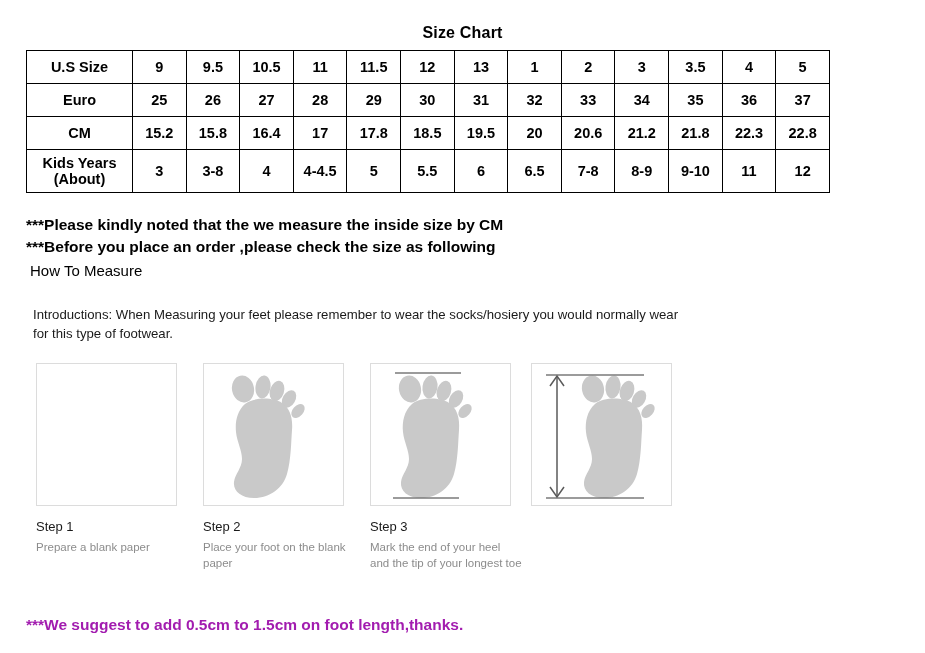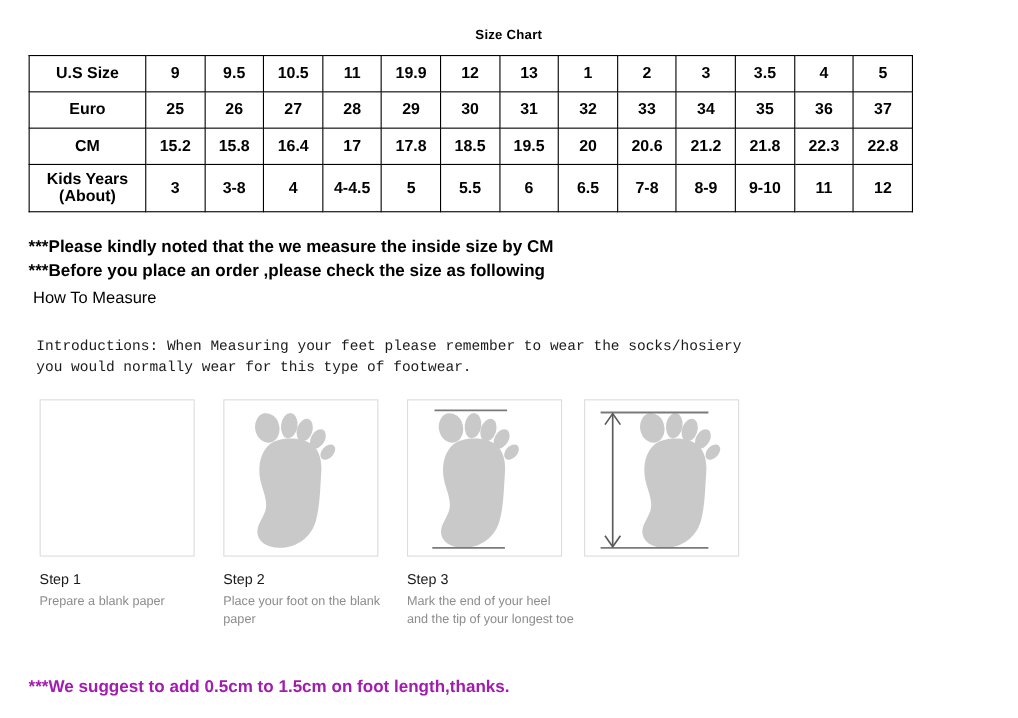--- a/index.html
+++ b/index.html
@@ -15,21 +15,21 @@
     overflow: hidden;
   }
 
   
   #chart-title {
     position: absolute;
     top: 24px;
     left: 0;
     width: 925px;
     text-align: center;
-    font-size: 12px;
+    font-size: 16px;
     font-weight: bold;
     color: #000000;
     letter-spacing: 0.2px;
   }
 
   
   #size-table-wrap {
     position: absolute;
     top: 50px;
     left: 26px;
@@ -81,21 +81,20 @@
   }
 
   #intro-text {
     position: absolute;
     left: 33px;
     top: 305px;
     width: 660px;
     font-size: 13.2px;
     color: #1a1a1a;
     line-height: 1.45;
-    font-family: Liberation Mono, monospace;
   }
 
   
   #steps {
     position: absolute;
     left: 36px;
     top: 363px;
     width: 880px;
   }
   .step-col {
@@ -156,21 +155,21 @@
 
 <div id="size-table-wrap">
   <table class="size-table">
     <tbody>
       <tr>
         <td class="rowhead">U.S Size</td>
         <td>9</td>
         <td>9.5</td>
         <td>10.5</td>
         <td>11</td>
-        <td>19.9</td>
+        <td>11.5</td>
         <td>12</td>
         <td>13</td>
         <td>1</td>
         <td>2</td>
         <td>3</td>
         <td>3.5</td>
         <td>4</td>
         <td>5</td>
       </tr>
       <tr>

